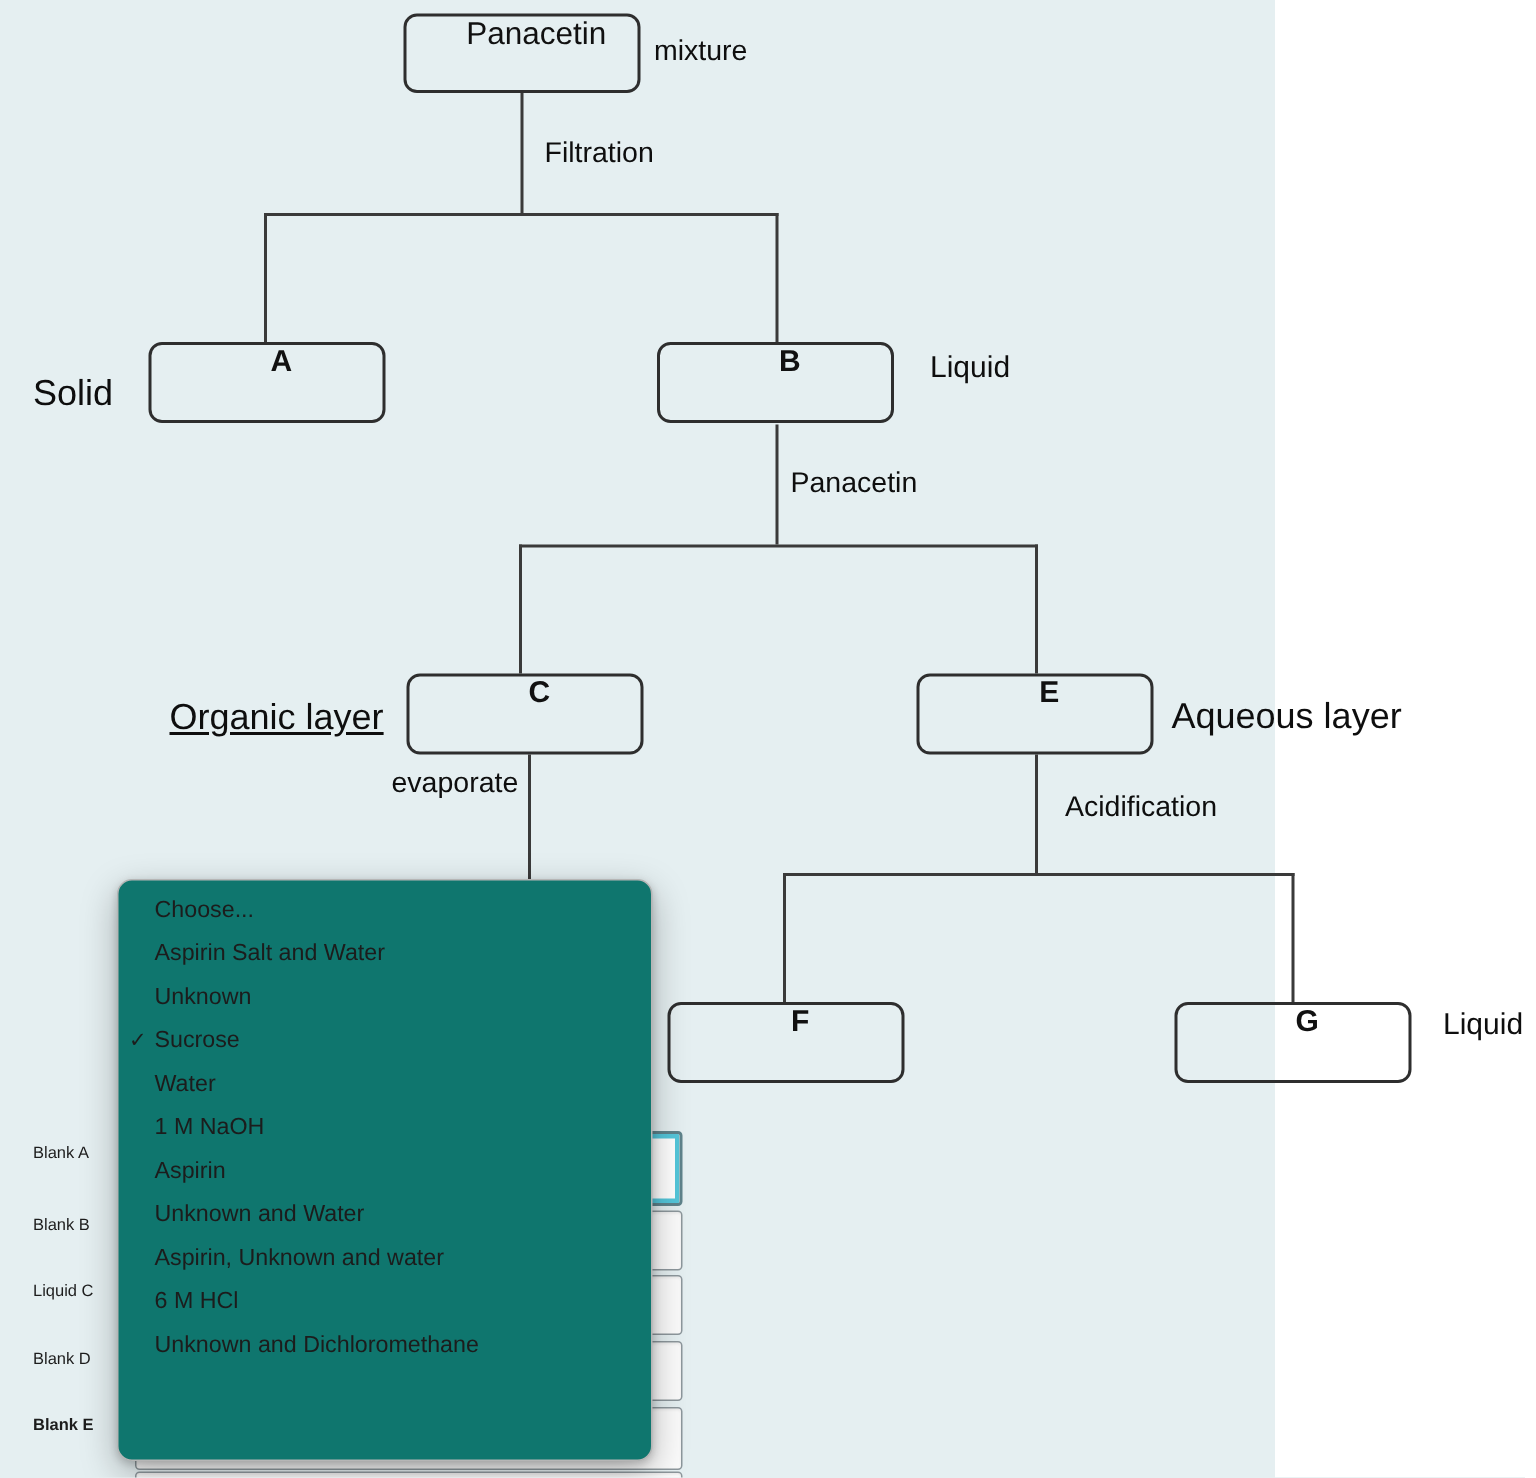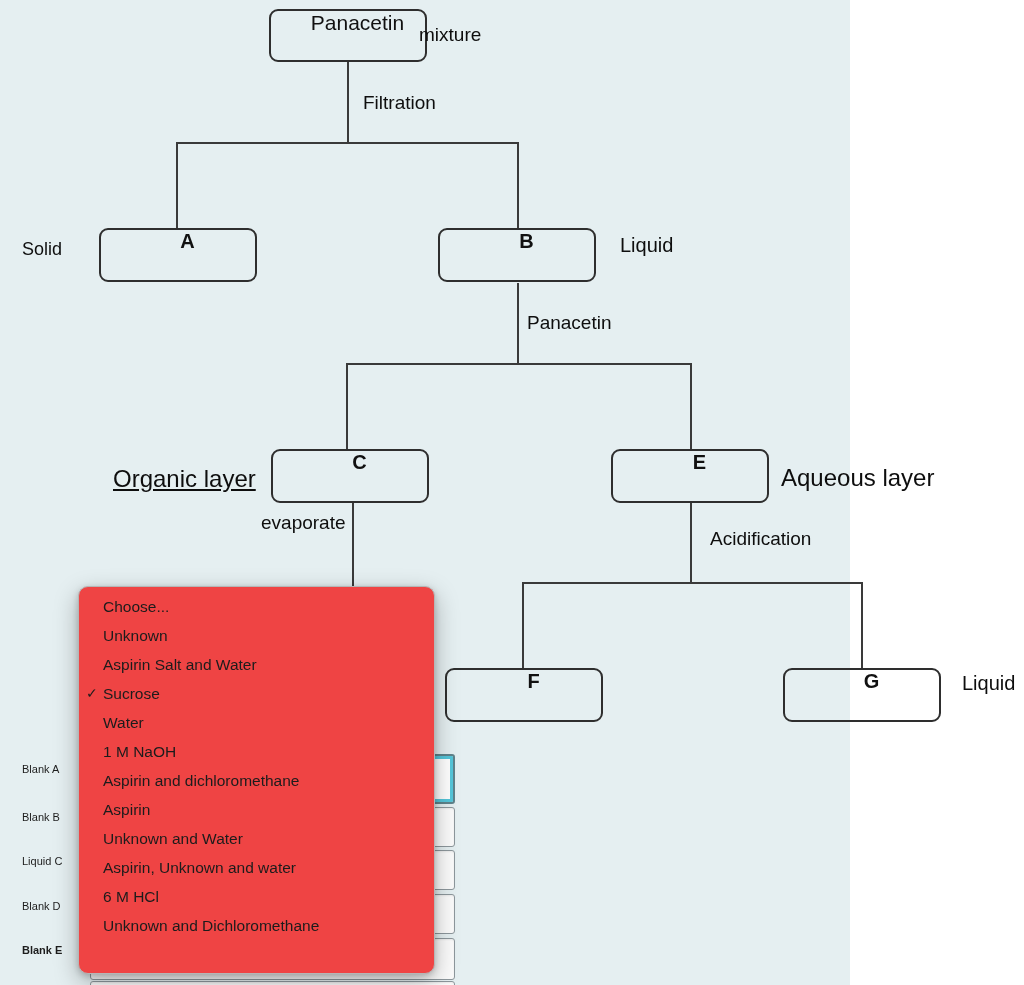--- a/index.html
+++ b/index.html
@@ -27,23 +27,23 @@
   .node-f{left:445px;top:668px;}
   .node-g{left:783px;top:668px;}
   .node-letter{font-weight:bold;font-size:20px;color:#111;}
   .node-title{font-size:21px;color:#111;}
 
   
   .edge{position:absolute;background:#3a3a3a;}
 
   
   .flabel{position:absolute;font-size:19px;color:#0e0e0e;white-space:nowrap;}
-  .lbl-mixture{left:419px;top:24px;}
+  .lbl-mixture{left:436px;top:24px;}
   .lbl-filtration{left:363px;top:92px;}
-  .lbl-solid{left:22px;top:239px;font-size:18px;text-align:center;}
+  .lbl-solid{left:22px;top:249px;font-size:24px;text-align:center;}
   .lbl-liquid-b{left:620px;top:234px;font-size:20px;}
   .lbl-extraction{left:527px;top:312px;}
   .lbl-organic{left:113px;top:465px;font-size:24px;text-decoration:underline;}
   .lbl-aqueous{left:781px;top:464px;font-size:24px;}
   .lbl-evaporate{left:233px;top:512px;margin-left:28px;}
   .lbl-acidification{left:710px;top:528px;}
   .lbl-liquid-g{left:962px;top:672px;font-size:20px;}
 
   
   .blank-label{position:absolute;left:22px;font-size:11px;color:#1d1d1d;white-space:nowrap;z-index:2;}
@@ -54,21 +54,21 @@
     position:absolute;left:90px;width:365px;height:40px;background:#fbfbfb;
     border:1px solid #8d979c;border-radius:3px;box-sizing:border-box;
     box-shadow:inset 0 1px 2px rgba(0,0,0,0.07);z-index:3;
   }
   .ab-0{top:754px;height:50px;border:2px solid #5f838b;box-shadow:inset 0 0 0 3px #54c6da;background:#ffffff;}
   .ab-1{top:807px;} .ab-2{top:850px;} .ab-3{top:894px;} .ab-4{top:938px;height:42px;} .ab-5{top:981px;}
 
   
   .menu{
     position:absolute;left:78px;top:586px;width:357px;height:388px;
-    background:#ef4444;border:1px solid #b6b6b6;border-radius:10px;
+    background:#0f766e;border:1px solid #b6b6b6;border-radius:10px;
     box-shadow:0 8px 24px rgba(0,0,0,0.28), 0 2px 6px rgba(0,0,0,0.18);
     box-sizing:border-box;padding:5px 0 6px 0;z-index:5;
   }
   .menu-item{
     position:relative;height:29px;line-height:29px;
     padding-left:24px;font-size:15.5px;color:#1c1c1c;white-space:nowrap;
   }
   .menu-item .check{
     position:absolute;left:7px;top:0;width:16px;
     font-size:14px;color:#1c1c1c;
@@ -139,41 +139,37 @@
 <div class="answer-box ab-4"></div>
 <div class="answer-box ab-5"></div>
 
 <div class="menu">
   <div class="menu-item">
     <span class="check"></span>
     <span>Choose...</span>
   </div>
   <div class="menu-item">
     <span class="check"></span>
-    <span>Unknown</span>
+    <span>Aspirin Salt and Water</span>
   </div>
   <div class="menu-item">
     <span class="check"></span>
-    <span>Aspirin Salt and Water</span>
+    <span>Unknown</span>
   </div>
   <div class="menu-item">
     <span class="check">✓</span>
     <span>Sucrose</span>
   </div>
   <div class="menu-item">
     <span class="check"></span>
     <span>Water</span>
   </div>
   <div class="menu-item">
     <span class="check"></span>
     <span>1 M NaOH</span>
-  </div>
-  <div class="menu-item">
-    <span class="check"></span>
-    <span>Aspirin and dichloromethane</span>
   </div>
   <div class="menu-item">
     <span class="check"></span>
     <span>Aspirin</span>
   </div>
   <div class="menu-item">
     <span class="check"></span>
     <span>Unknown and Water</span>
   </div>
   <div class="menu-item">

